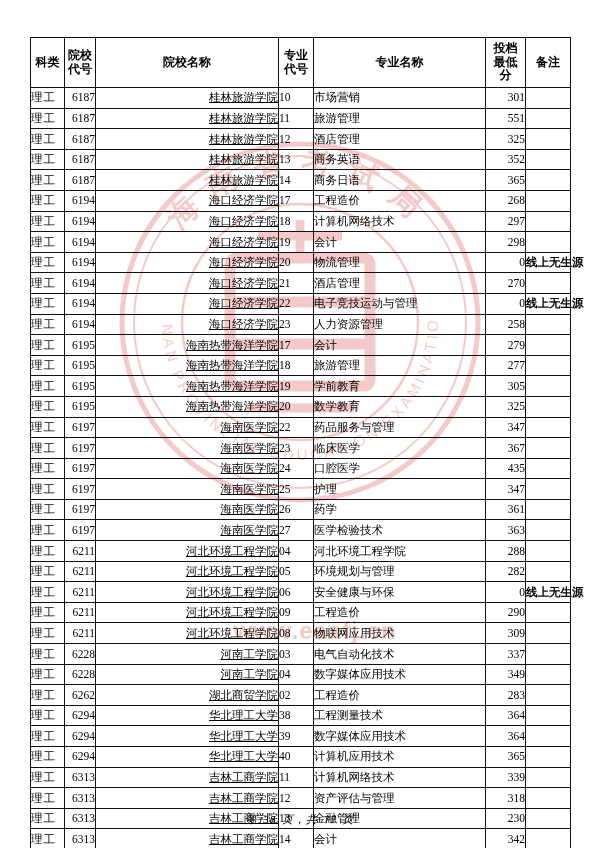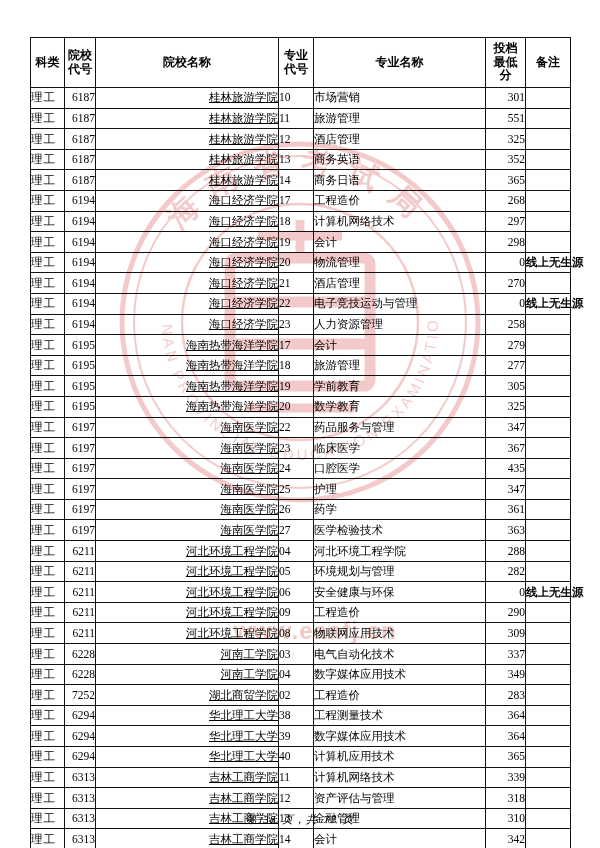--- a/index.html
+++ b/index.html
@@ -446,21 +446,21 @@
           <td class="keilei">理工</td>
           <td class="code">6228</td>
           <td class="school">河南工学院</td>
           <td class="majcode">04</td>
           <td class="majname">数字媒体应用技术</td>
           <td class="score">349</td>
           <td class="remark"></td>
         </tr>
         <tr>
           <td class="keilei">理工</td>
-          <td class="code">7252</td>
+          <td class="code">6262</td>
           <td class="school">湖北商贸学院</td>
           <td class="majcode">02</td>
           <td class="majname">工程造价</td>
           <td class="score">283</td>
           <td class="remark"></td>
         </tr>
         <tr>
           <td class="keilei">理工</td>
           <td class="code">6294</td>
           <td class="school">华北理工大学</td>
@@ -504,21 +504,21 @@
           <td class="majname">资产评估与管理</td>
           <td class="score">318</td>
           <td class="remark"></td>
         </tr>
         <tr>
           <td class="keilei">理工</td>
           <td class="code">6313</td>
           <td class="school">吉林工商学院</td>
           <td class="majcode">13</td>
           <td class="majname">金融管理</td>
-          <td class="score">310</td>
+          <td class="score">230</td>
           <td class="remark"></td>
         </tr>
         <tr>
           <td class="keilei">理工</td>
           <td class="code">6313</td>
           <td class="school">吉林工商学院</td>
           <td class="majcode">14</td>
           <td class="majname">会计</td>
           <td class="score">342</td>
           <td class="remark"></td>

